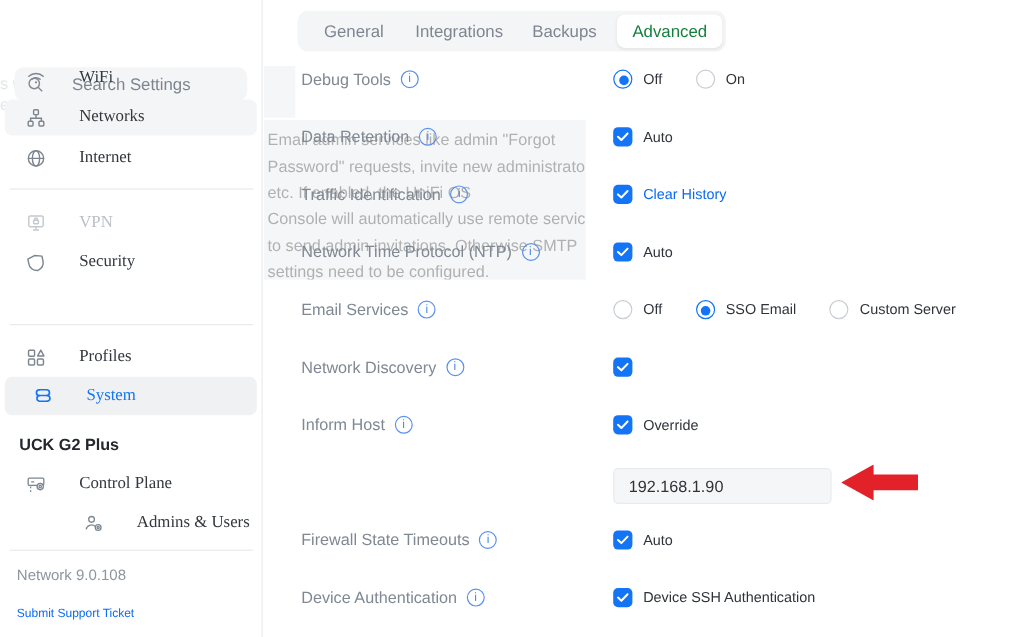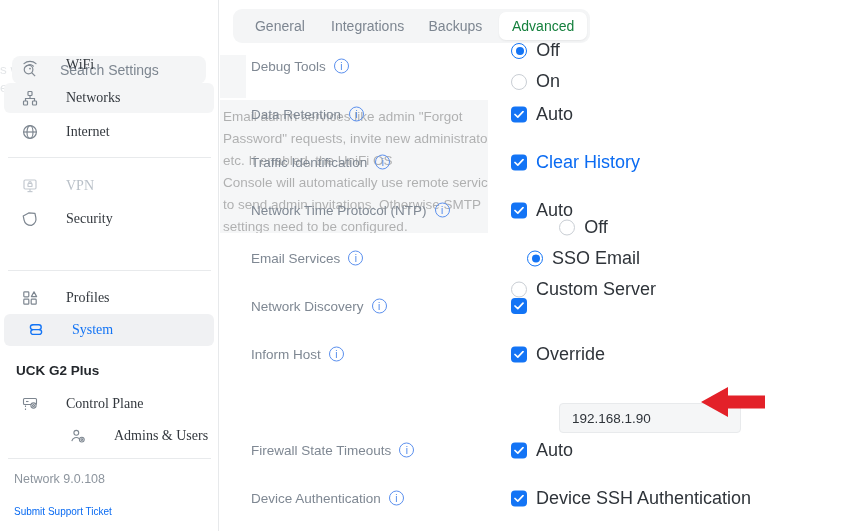--- a/index.html
+++ b/index.html
@@ -27,21 +27,21 @@
   .nav-item.disabled { color:#b9c0c8; cursor:default; }
   .nav-item.disabled .nicon { color:#c3c9d0; }
   .side-divider { position:absolute; left:8px; width:203px; height:1px; background:#e8eaec; }
   .section-title { position:absolute; left:16px; font-size:13.5px; font-weight:bold;
     color:#24282d; }
   .side-version { position:absolute; left:14px; font-size:12.5px; color:#8d959e; }
   .side-support { position:absolute; left:14px; font-size:10px; color:#0a6bf2; cursor:pointer; }
 
   
   .content { position:absolute; left:219px; top:0; width:634px; height:531px; background:#fff; }
-  .tabbar { position:absolute; left:14px; top:9px; width:357px; height:34px;
+  .tabbar { position:absolute; left:29px; top:9px; width:357px; height:34px;
     background:#f4f5f6; border-radius:9px; display:flex; align-items:stretch; padding:3px; }
   .tab { flex:1; display:flex; align-items:center; justify-content:center;
     font-size:14px; color:#7d8691; cursor:pointer; border-radius:7px; }
   .tab.active { background:#fff; color:#15803d; box-shadow:0 1px 2px rgba(0,0,0,.06); }
 
   .ghost-block-a { position:absolute; left:1px; top:55px; width:26px; height:43px;
     background:#f5f6f7; pointer-events:none; }
   .ghost-block-b { position:absolute; left:1px; top:100px; width:268px; height:133px;
     background:#f5f6f7; padding:6px 0 0 3px; pointer-events:none; overflow:hidden; }
   .ghost-block-b div { font-size:13.5px; line-height:22px; color:#404040;
@@ -49,34 +49,34 @@
 
   .rows { position:absolute; left:0; top:42px; width:634px; z-index:2; }
   .srow { position:relative; height:48px; }
   .srow .lbl { position:absolute; left:32px; top:50%; transform:translateY(-50%);
     display:flex; align-items:center; gap:8px; font-size:13.5px; color:#7f8893; }
   .info { width:15px; height:15px; border:1.2px solid #5b90ee; border-radius:50%;
     color:#4a86ea; font-size:10px; line-height:12px; display:inline-flex;
     align-items:center; justify-content:center; font-style:normal; cursor:pointer;
     flex:0 0 15px; }
   .ctrls { position:absolute; left:292px; top:50%; transform:translateY(-50%);
-    display:flex; align-items:center; gap:10px; font-size:18px; color:#2f343a;flex-direction:column; }
+    display:flex; align-items:center; gap:10px; font-size:12px; color:#2f343a; }
   .opt { display:flex; align-items:center; gap:9px; margin-right:18px; cursor:pointer; }
   .radio { width:16px; height:16px; border:1px solid #c9ced4; border-radius:50%;
     background:#fff; position:relative; flex:0 0 16px; }
   .radio.sel { border-color:#1374f5; }
   .radio.sel::after { content:""; position:absolute; left:3.5px; top:3.5px;
     width:8px; height:8px; border-radius:50%; background:#1374f5; }
   .cbx { width:16px; height:16px; border-radius:4px; background:#1374f5;
     display:flex; align-items:center; justify-content:center; cursor:pointer; flex:0 0 16px; }
   .linktext { color:#0a6bf2; cursor:pointer; }
-  .ip-input { position:absolute; left:292px; top:25px; width:182px; height:30px;
+  .ip-input { position:absolute; left:292px; top:12px; width:182px; height:30px;
     background:#f5f6f7; border:1px solid #e8eaec; border-radius:4px;
     font-size:13.5px; color:#2f343a; padding-left:12px;
-    font-family:"Liberation Sans","DejaVu Sans",sans-serif;margin-left:48px; }
+    font-family:"Liberation Sans","DejaVu Sans",sans-serif; }
   .red-arrow { position:absolute; left:482px; top:9px; width:64px; height:30px; }
 </style>
 </head>
 <body>
 
 <div class="stage">
 
   <div class="sidebar">
 
     <div class="ghost-side" style="top:62px;">s will not be applied until you se</div>

